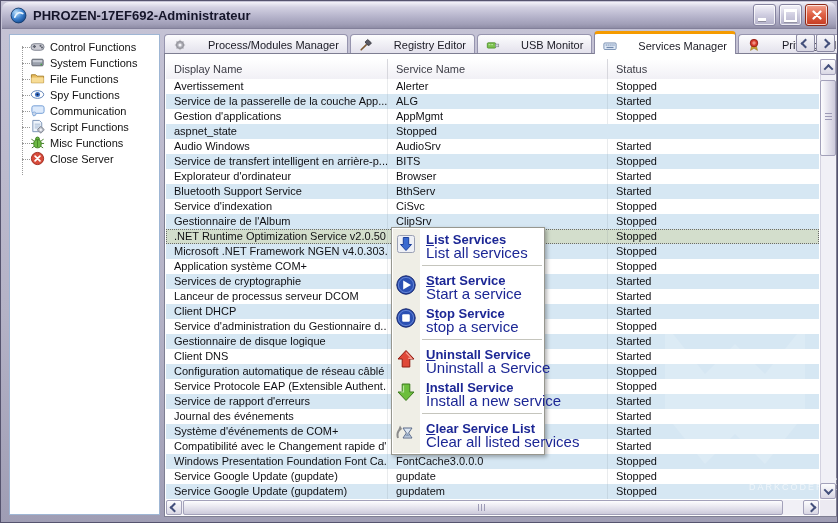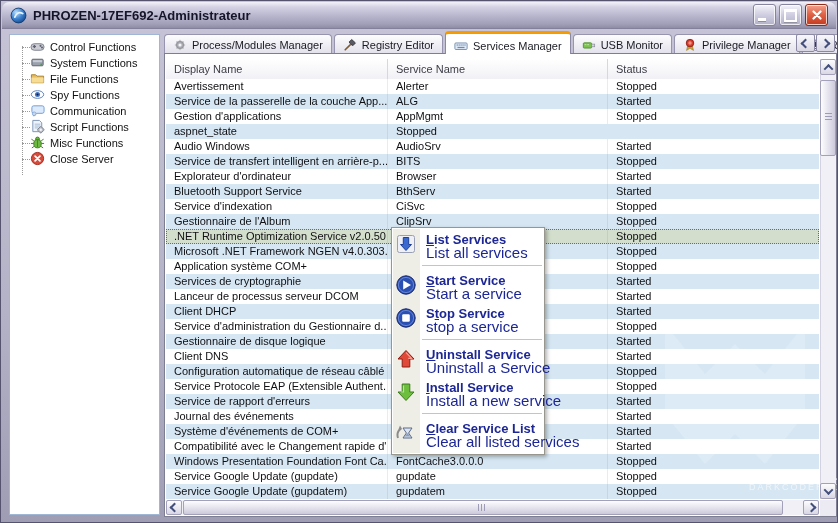--- a/index.html
+++ b/index.html
@@ -35,21 +35,21 @@
     background:#fff;border:1px solid #9fb6d4;box-sizing:border-box;
   }
   .tree{position:relative;padding-top:4px;}
   .tree-line{position:absolute;left:12px;top:11px;height:129px;border-left:1px dotted #9a9a9a;}
   .titem{height:16px;position:relative;padding-left:40px;font-size:11px;color:#111;display:flex;align-items:center;white-space:nowrap;cursor:default;}
   .titem::before{content:"";position:absolute;left:12px;top:8px;width:8px;border-top:1px dotted #9a9a9a;}
   .titem .icon{position:absolute;left:20px;top:0px;width:15px;height:15px;display:inline-flex;}
   
   .tabstrip{position:absolute;left:163px;top:29px;width:673px;height:24px;white-space:nowrap;overflow:hidden;}
   .tab{
-    display:inline-flex;align-items:center;gap:5px;height:19px;padding:0 8px;margin-right:2px;
+    display:inline-flex;align-items:center;gap:21px;height:19px;padding:0 8px;margin-right:2px;
     border:1px solid #9694ae;border-bottom:none;border-radius:4px 4px 0 0;
     background:linear-gradient(180deg,#fdfdfe,#e2e0eb);
     font-size:11px;color:#1a1a24;position:relative;top:4px;vertical-align:top;cursor:default;
   }
   .tab .icon{display:inline-flex;width:14px;height:14px;}
   .tab.active{
     background:#fff;top:1px;height:24px;z-index:3;
     border-top:3px solid #f59b00;border-color:#8a88a2;border-top-color:#f59b00;
     font-weight:normal;
   }
@@ -264,48 +264,48 @@
         </span>
         <span>Process/Modules Manager</span>
       </span><span class="tab">
         <span class="icon">
           <svg width="14" height="14" viewBox="0 0 16 16">
             <path d="M2.5 13.5 L8.2 7.8" stroke="#7c5a34" stroke-width="1.8" stroke-linecap="round"></path>
             <path d="M7 4.5 L10 1.8 L14.2 5.6 L11.5 8.6 L9.3 7.6 L8.2 6.2 Z" fill="#5a5a64" stroke="#32323a"></path>
           </svg>
         </span>
         <span>Registry Editor</span>
+      </span><span class="tab">
+        <span class="icon">
+          <svg width="14" height="14" viewBox="0 0 16 16">
+            <rect x="1.5" y="5.5" width="9.5" height="6" rx="1" fill="#7cc24e" stroke="#4e8f2b"></rect>
+            <rect x="11" y="7" width="3.5" height="3" fill="#d4d8e0" stroke="#8a8f98" stroke-width="0.8"></rect>
+            <rect x="3" y="7" width="2" height="1.2" fill="#bfe4a6"></rect>
+            <rect x="6" y="7" width="2" height="1.2" fill="#bfe4a6"></rect>
+          </svg>
+        </span>
+        <span>USB Monitor</span>
       </span><span class="tab active">
         <span class="icon">
           <svg width="14" height="14" viewBox="0 0 16 16">
             <rect x="1" y="4.5" width="14" height="7.5" rx="1.2" fill="#dfe9f6" stroke="#7088ac"></rect>
             <g fill="#7088ac">
               <rect x="3" y="6.3" width="1.5" height="1.2"></rect>
               <rect x="5.2" y="6.3" width="1.5" height="1.2"></rect>
               <rect x="7.4" y="6.3" width="1.5" height="1.2"></rect>
               <rect x="9.6" y="6.3" width="1.5" height="1.2"></rect>
               <rect x="11.8" y="6.3" width="1.5" height="1.2"></rect>
               <rect x="4" y="9" width="8" height="1.4"></rect>
             </g>
           </svg>
         </span>
         <span>Services Manager</span>
       </span><span class="tab">
         <span class="icon">
           <svg width="14" height="14" viewBox="0 0 16 16">
-            <rect x="1.5" y="5.5" width="9.5" height="6" rx="1" fill="#7cc24e" stroke="#4e8f2b"></rect>
-            <rect x="11" y="7" width="3.5" height="3" fill="#d4d8e0" stroke="#8a8f98" stroke-width="0.8"></rect>
-            <rect x="3" y="7" width="2" height="1.2" fill="#bfe4a6"></rect>
-            <rect x="6" y="7" width="2" height="1.2" fill="#bfe4a6"></rect>
-          </svg>
-        </span>
-        <span>USB Monitor</span>
-      </span><span class="tab">
-        <span class="icon">
-          <svg width="14" height="14" viewBox="0 0 16 16">
             <path d="M5.5 8 L4 14.2 L8 11.8 L12 14.2 L10.5 8 Z" fill="#c8a432" stroke="#8e741c" stroke-width="0.6"></path>
             <circle cx="8" cy="5.8" r="4.3" fill="#d83c2c" stroke="#8e1c12"></circle>
             <circle cx="8" cy="5.8" r="2" fill="#ef9181"></circle>
           </svg>
         </span>
         <span>Privilege Manager</span>
       </span><span class="tab">
         <span class="icon">
           <svg width="14" height="14" viewBox="0 0 16 16">
             <rect x="1.5" y="2.5" width="13" height="9.5" rx="1.5" fill="#e8e8f0" stroke="#55555f"></rect>

